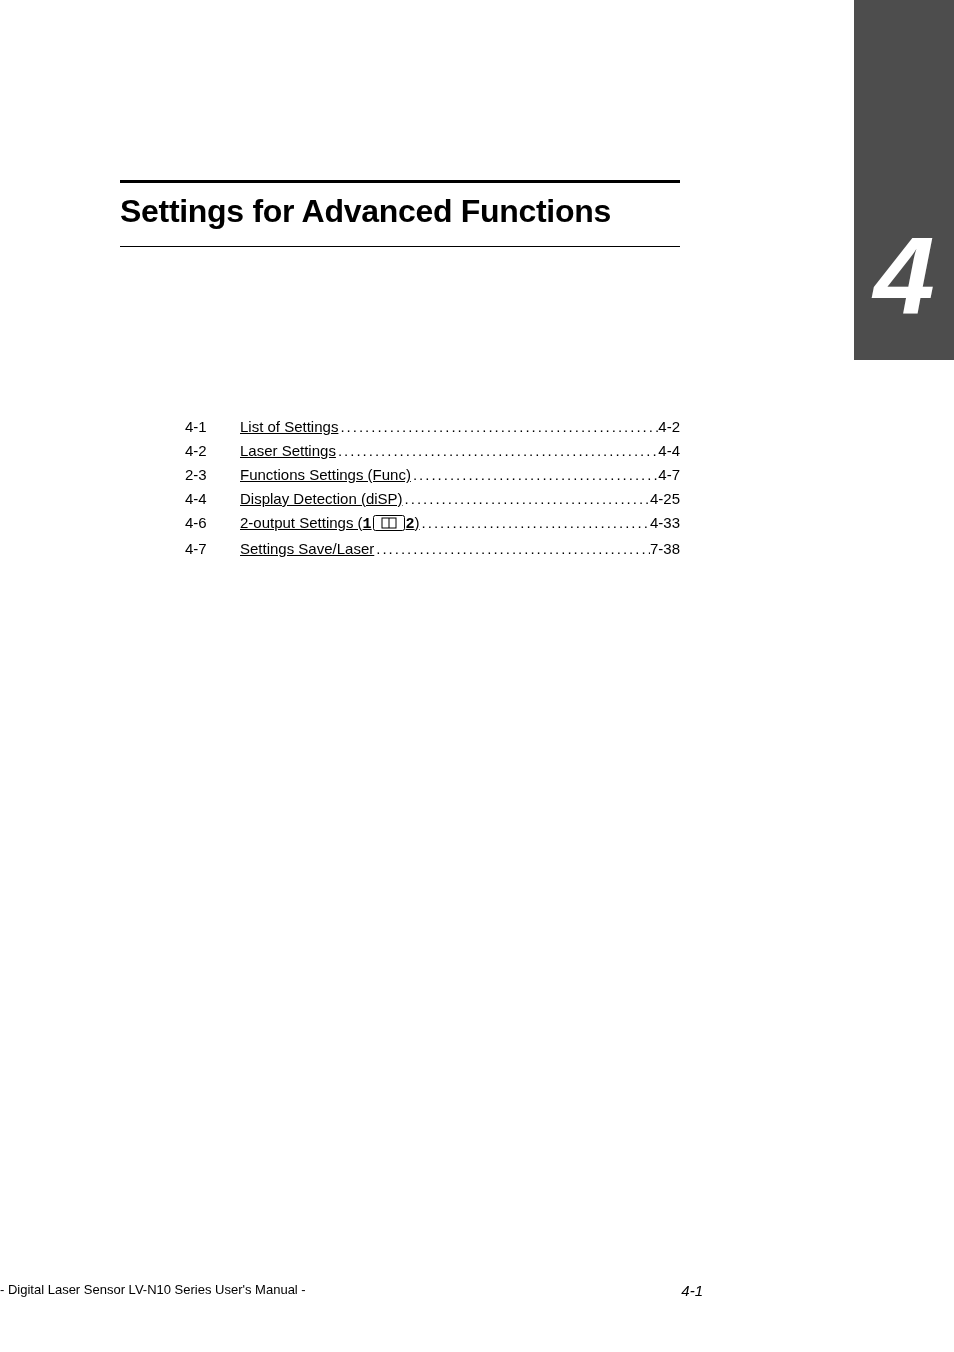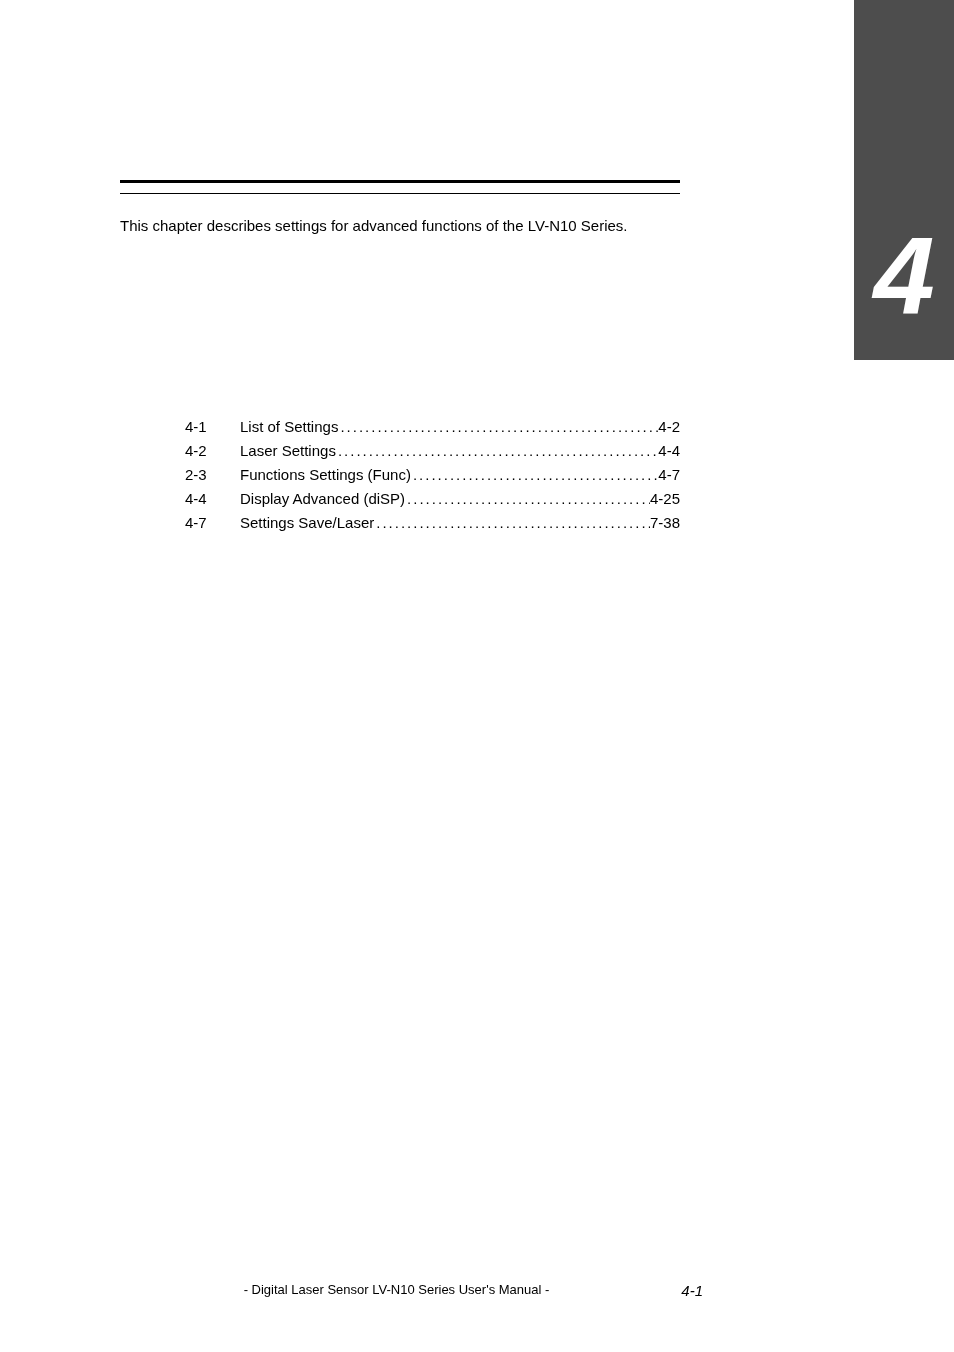--- a/index.html
+++ b/index.html
@@ -79,20 +79,21 @@
       font-size: 15px;
       line-height: 1.6;
       white-space: nowrap;
     }
     .toc-num {
       width: 55px;
       flex: 0 0 auto;
     }
     .toc-label {
       flex: 0 0 auto;
+      text-decoration: underline;
     }
     .toc-dots {
       flex: 1 1 auto;
       overflow: hidden;
       letter-spacing: 2px;
       padding: 0 2px;
     }
     .toc-dots::after {
       content: "..............................................................................................................";
     }
@@ -110,21 +111,21 @@
       width: 32px;
       height: 16px;
     }
     .footer {
       position: absolute;
       bottom: 55px;
       left: 0;
       width: 793px;
       display: flex;
       align-items: baseline;
-      justify-content: center;
+      justify-content: flex-start;
       margin-top: 38px;
     }
     .footer-center {
       font-size: 13px;
       color: #000000;
     }
     .footer-page {
       position: absolute;
       right: 90px;
       font-size: 15px;
@@ -136,22 +137,22 @@
 <body>
 
 <div class="page">
 
   <div class="side-tab">
     <div class="chapter-number">4</div>
   </div>
 
   <div class="content">
     <div class="title-rule-top"></div>
+    <h1 class="chapter-title">Settings for Advanced Functions</h1>
     <div class="title-rule-bottom"></div>
-    <p class="chapter-intro">This chapter describes settings for advanced functions of the LV-N10 Series.</p>
   </div>
 
   <div class="toc">
 
     <div class="toc-row">
       <span class="toc-num">4-1</span>
       <span class="toc-label">List of Settings</span>
       <span class="toc-dots"></span>
       <span class="toc-page">4-2</span>
     </div>
@@ -165,26 +166,40 @@
 
     <div class="toc-row">
       <span class="toc-num">2-3</span>
       <span class="toc-label">Functions Settings (Func)</span>
       <span class="toc-dots"></span>
       <span class="toc-page">4-7</span>
     </div>
 
     <div class="toc-row">
       <span class="toc-num">4-4</span>
-      <span class="toc-label">Display Advanced (diSP)</span>
+      <span class="toc-label">Display Detection (diSP)</span>
       <span class="toc-dots"></span>
       <span class="toc-page">4-25</span>
     </div>
 
 
+    <div class="toc-row">
+      <span class="toc-num">4-6</span>
+      <span class="toc-label">
+        <span>2-output Settings (</span><span style="font-family:'Courier New',monospace;font-weight:bold;">1</span><span class="icon-inline">
+            <svg viewBox="0 0 32 16">
+              <rect x="0.5" y="0.5" width="31" height="15" rx="2" fill="none" stroke="#000" stroke-width="1"></rect>
+              <rect x="9" y="3" width="14" height="10" fill="none" stroke="#000" stroke-width="1"></rect>
+              <line x1="16" y1="3" x2="16" y2="13" stroke="#000" stroke-width="1"></line>
+            </svg>
+          </span><span style="font-family:'Courier New',monospace;font-weight:bold;">2</span><span>) </span>
+      </span>
+      <span class="toc-dots"></span>
+      <span class="toc-page">4-33</span>
+    </div>
 
     <div class="toc-row">
       <span class="toc-num">4-7</span>
       <span class="toc-label">Settings Save/Laser</span>
       <span class="toc-dots"></span>
       <span class="toc-page">7-38</span>
     </div>
 
   </div>
 

